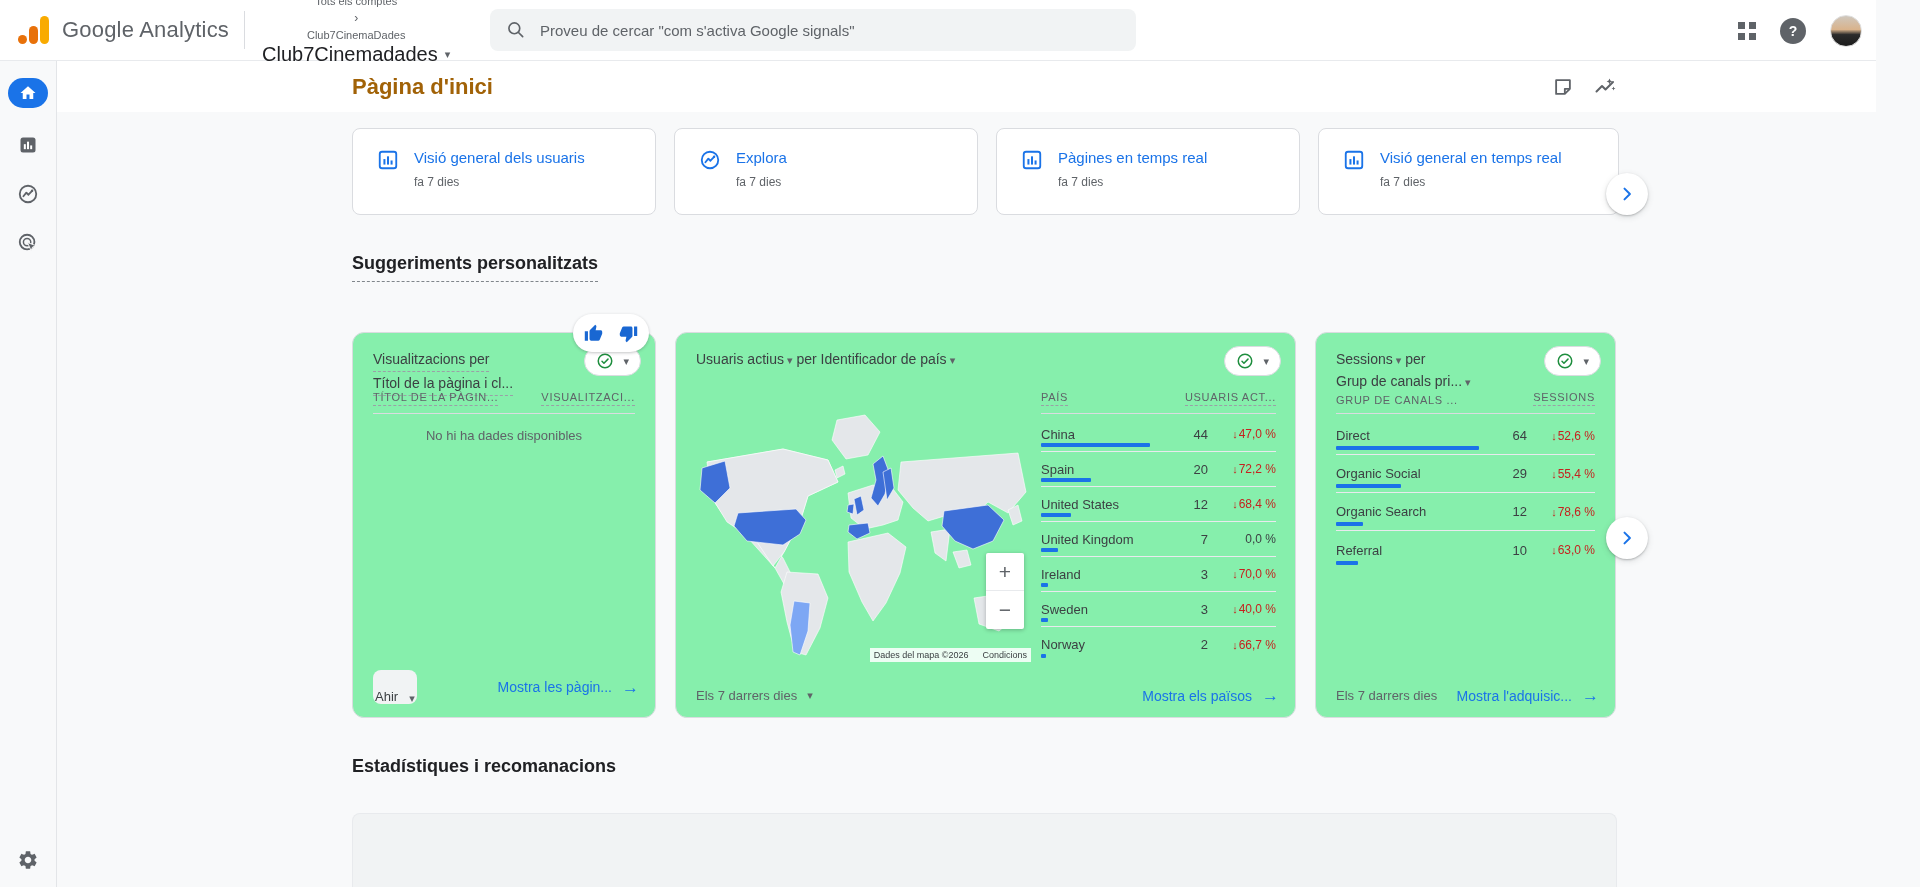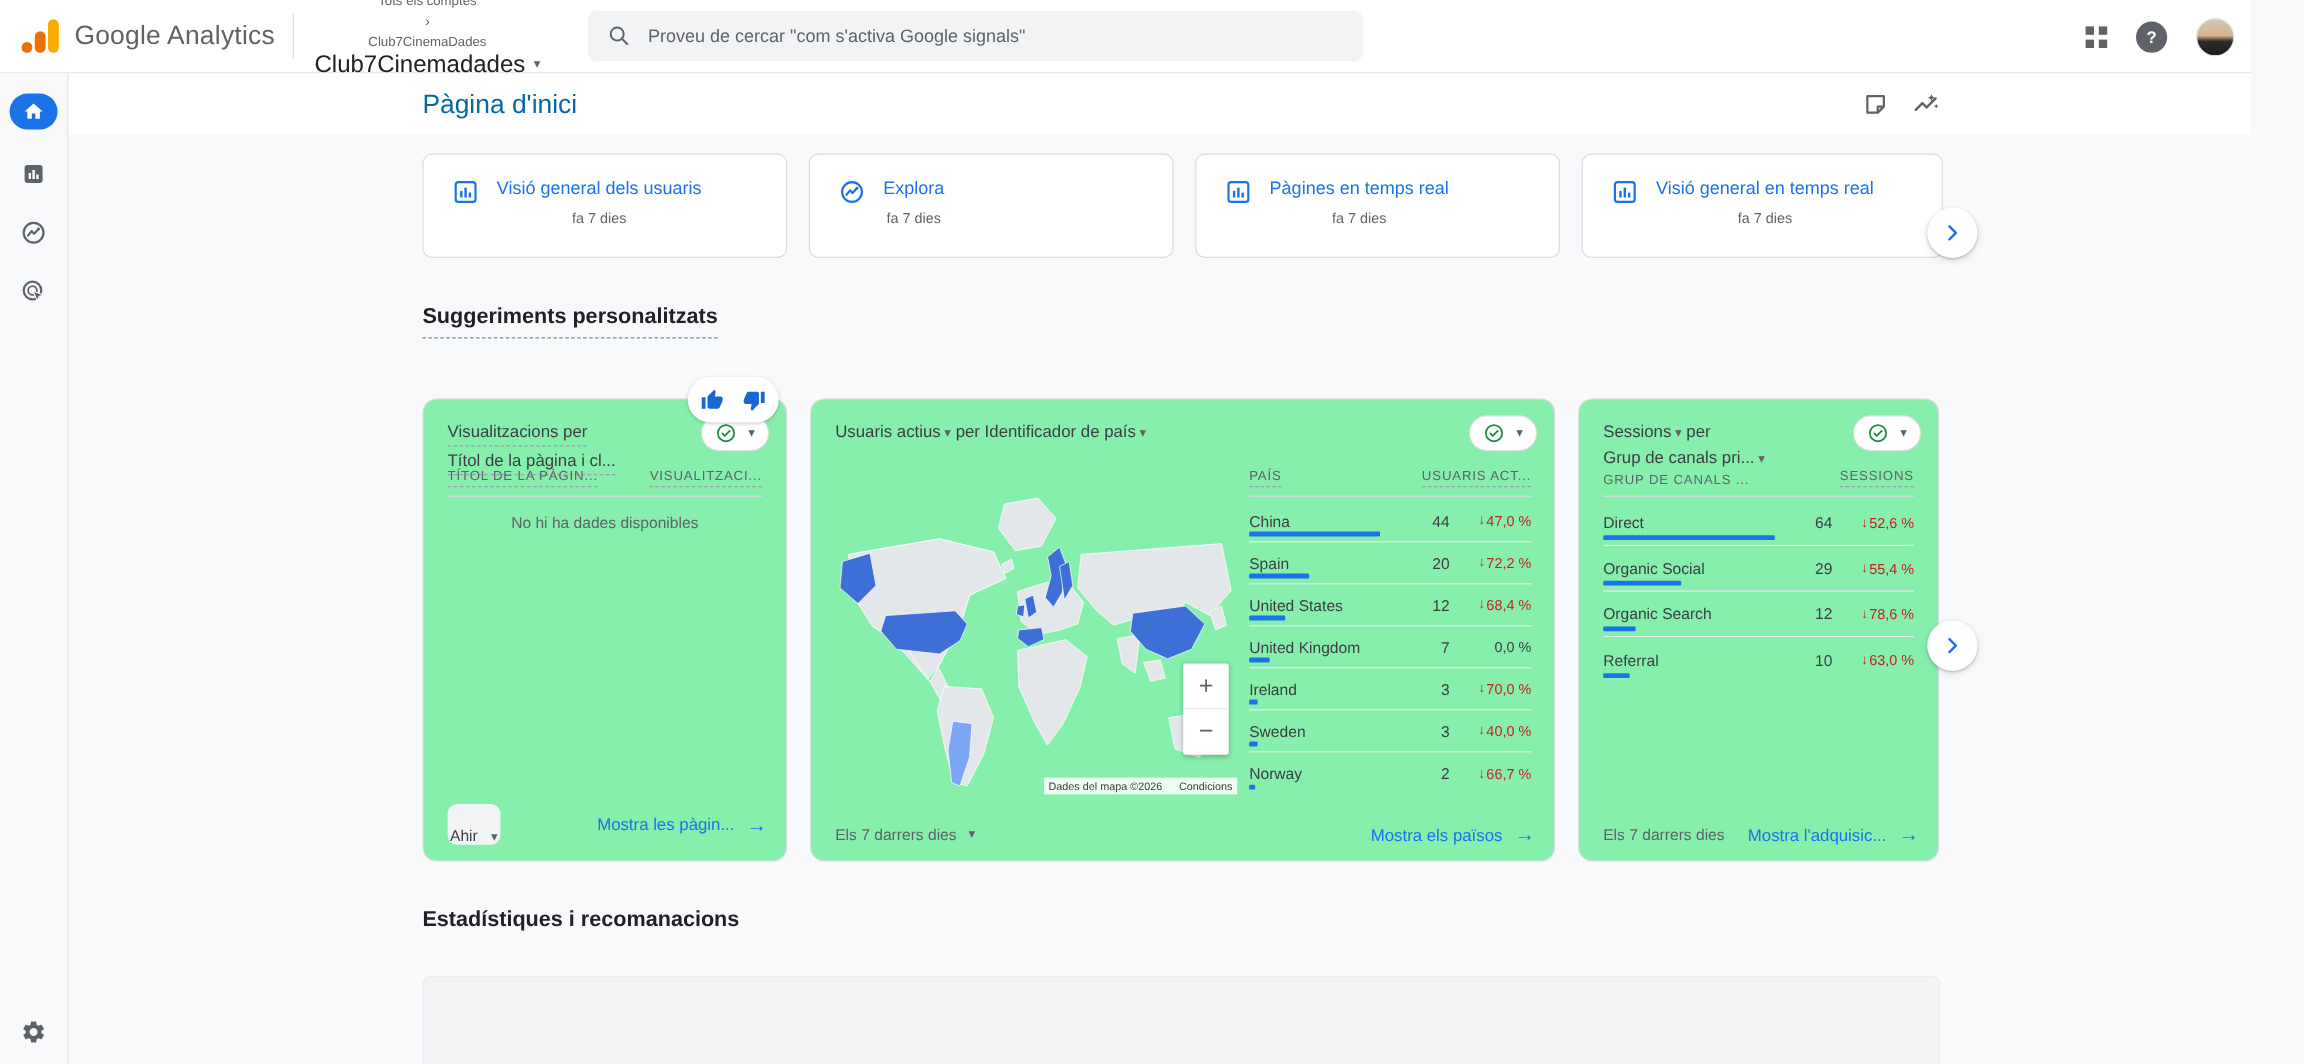--- a/index.html
+++ b/index.html
@@ -39,34 +39,34 @@
   .side { position:absolute; top:61px; left:0; bottom:0; width:57px; background:#f8f9fa;
           border-right:1px solid #e3e5e8; display:flex; flex-direction:column; align-items:center;
           padding-top:17px; gap:25px; z-index:15; }
   .side .pill { width:40px; height:30px; border-radius:15px; background:#1a73e8;
                 display:flex; align-items:center; justify-content:center; cursor:pointer; }
   .side-ic { width:24px; height:24px; display:flex; align-items:center; justify-content:center; cursor:pointer; }
   .side .gear { position:absolute; bottom:16px; left:0; right:1px; display:flex; justify-content:center; cursor:pointer; }
 
   
   .titlebar { position:absolute; top:61px; left:57px; right:0; height:51px; background:#fff; z-index:10; }
-  .page-title { position:absolute; left:295px; top:0; line-height:51px; font-size:22px; font-weight:400; color:#0369a1; }
+  .page-title { position:absolute; left:295px; top:0; line-height:51px; font-size:22px; font-weight:700; color:#a16207; }
   .titlebar-icons { position:absolute; left:1494px; top:14px; display:flex; gap:18px; }
   .tb-ic { width:24px; height:24px; cursor:pointer; display:flex; align-items:center; justify-content:center; }
 
   
   .content { position:absolute; top:112px; left:57px; right:0; bottom:0; overflow:hidden; }
   .canvas { position:relative; margin-left:295px; width:1265px; }
 
   .quick-row { display:flex; gap:18px; margin-top:16px; width:1266px; }
   .quick-card { flex:0 0 304px; height:87px; background:#fff; border:1px solid #dadce0; border-radius:8px;
                 display:flex; gap:15px; padding:20px 0 0 24px; cursor:pointer; }
   .quick-card:last-child { flex-basis:301px; }
   .qtitle { color:#1a73e8; font-size:15px; font-weight:500; }
-  .qsub { color:#5f6368; font-size:12px; margin-top:9px;text-align:center; }
+  .qsub { color:#5f6368; font-size:12px; margin-top:9px; }
 
   .carousel-btn { position:absolute; left:1254px; width:42px; height:42px; border-radius:50%; background:#fff;
                   box-shadow:0 1px 2px rgba(60,64,67,.3),0 2px 6px rgba(60,64,67,.15);
                   display:flex; align-items:center; justify-content:center; cursor:pointer; z-index:8; }
 
   .section-h { display:inline-block; margin-top:38px; font-size:18px; font-weight:700; color:#202124; }
   .dash-under { border-bottom:1px dashed #80868b; padding-bottom:7px; }
 
   .sugg-row { display:flex; gap:19px; margin-top:50px; }
   .card { position:relative; height:386px; background:#86efac; border:1px solid #dadce0; border-radius:12px; }

